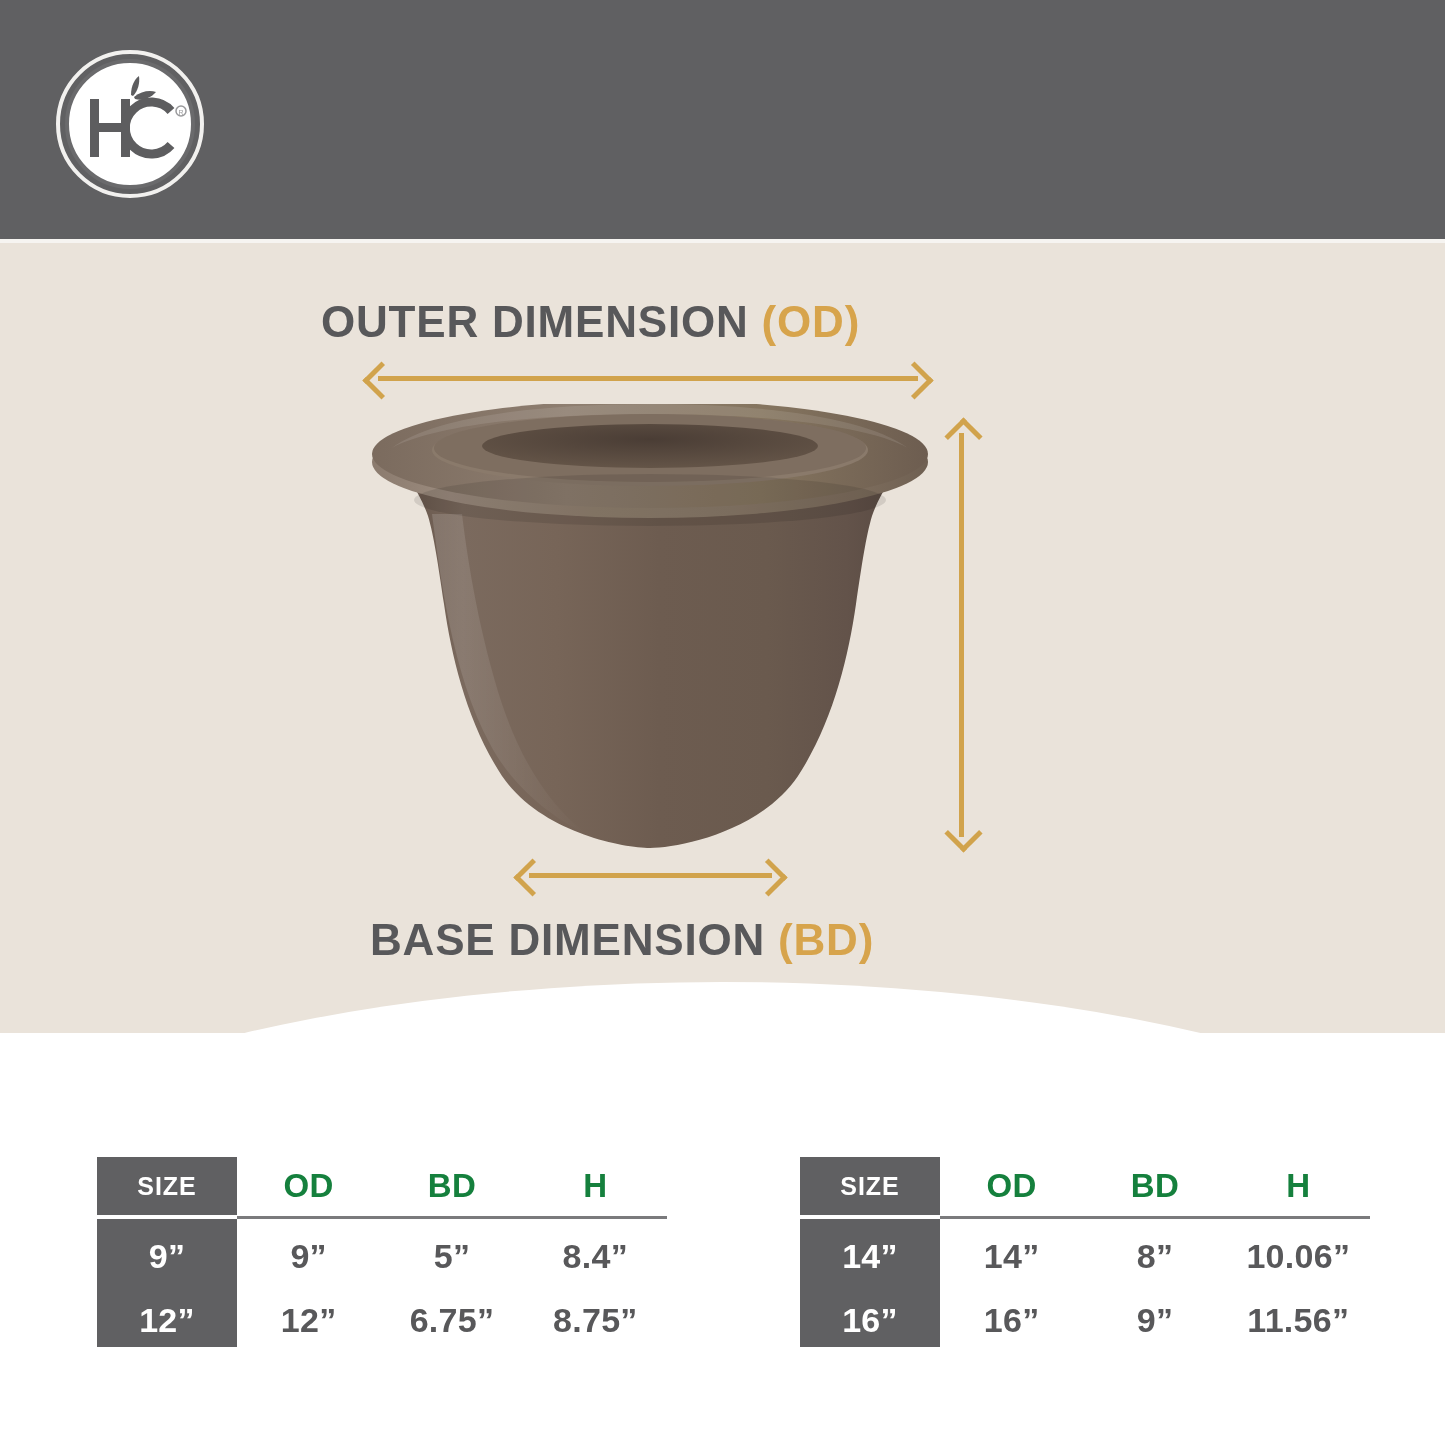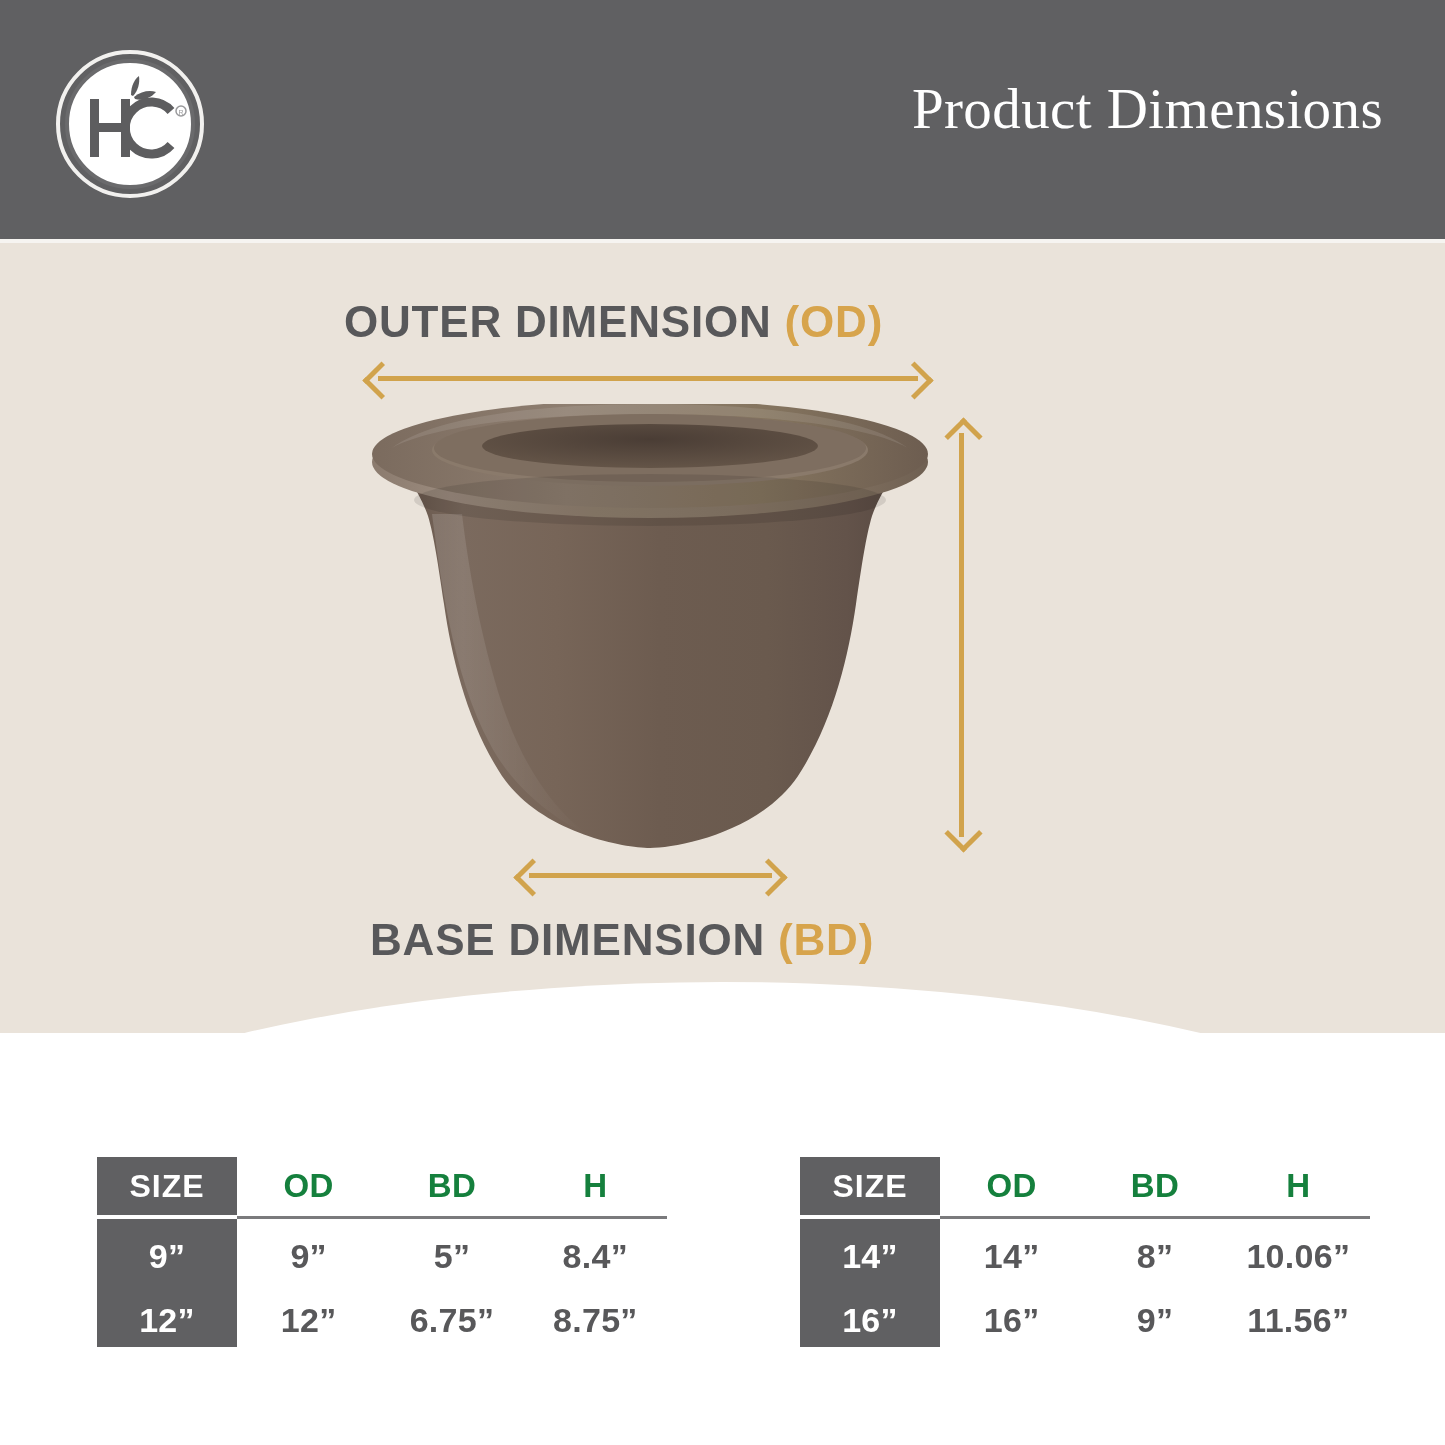--- a/index.html
+++ b/index.html
@@ -57,21 +57,21 @@
   #diagram{position:absolute;left:0;top:0;width:1445px;height:1033px;}
 
   .dim-label{
     position:absolute;white-space:nowrap;
     font-size:44px;font-weight:700;color:#58585a;letter-spacing:.8px;
   }
   .dim-label .accent{color:#d5a košice;}
   .dim-label .accent{color:#d6a css;}
   .dim-label .accent{color:#d7a44c;}
 
-  #label-od{left:344px;top:297px;}
+  #label-od{left:321px;top:297px;}
   #label-bd{left:358px;top:915px;margin-left:12px;}
   #label-h{left:988px;top:640px;}
 
   
   .h-arrow{position:absolute;height:30px;}
   .h-arrow .shaft{
     position:absolute;left:10px;right:10px;top:13px;height:5px;background:#d2a css;
   }
   .h-arrow .shaft{background:#d0a css;}
   .h-arrow .shaft{background:#d1a34c;}
@@ -111,21 +111,21 @@
   .spec-table .grid{position:relative;width:100%;}
   .row{display:flex;align-items:stretch;}
   .cell{
     display:flex;align-items:center;justify-content:center;
     font-size:34px;letter-spacing:.3px;
   }
   .c-size{width:140px;flex:0 0 140px;}
   .c-val{flex:1 1 0;}
 
   .header-row .cell{height:58px;font-size:33px;}
-  .header-row .c-size{background:#606062;color:#ffffff;font-size:32px;letter-spacing:1px;}
+  .header-row .c-size{background:#606062;color:#ffffff;font-size:25px;letter-spacing:1px;}
   .header-row .c-val{color:#15803d;}
 
   .rule-row{display:flex;height:4px;}
   .rule-row .c-size{background:#ffffff;flex:0 0 140px;width:140px;}
   .rule-row .c-val{flex:1 1 0;background:#7a7a7c;height:3px;align-self:center;}
 
   .body-row .cell{height:54px;}
   .body-row .c-size{background:#606062;color:#ffffff;}
   .body-row .c-val{color:#58585a;}
   .gap-row{height:10px;}
@@ -153,21 +153,20 @@
 
         <path d="M76 46 C76 36 80 30 84 27 C85 34 83 42 78 47 Z" fill="#5d5d5f"></path>
         <path d="M79 48 C86 42 95 41 101 43 C95 50 86 52 80 50 Z" fill="#5d5d5f"></path>
         <circle cx="126" cy="62" r="5" fill="none" stroke="#9a9a9c" stroke-width="1.5"></circle>
         <text x="126" y="65.5" font-size="7" fill="#9a9a9c" text-anchor="middle" font-family="Liberation Sans, sans-serif">R</text>
       </svg>
     </div>
 
   </div>
 
-  <div id="page-title">Product Dimensions</div>
 </div>
 <div id="header-sep"></div>
 
 <div id="beige-panel">
   <div id="beige-fill"></div>
   <div id="beige-curve"></div>
 </div>
 
 <div id="diagram">
 

